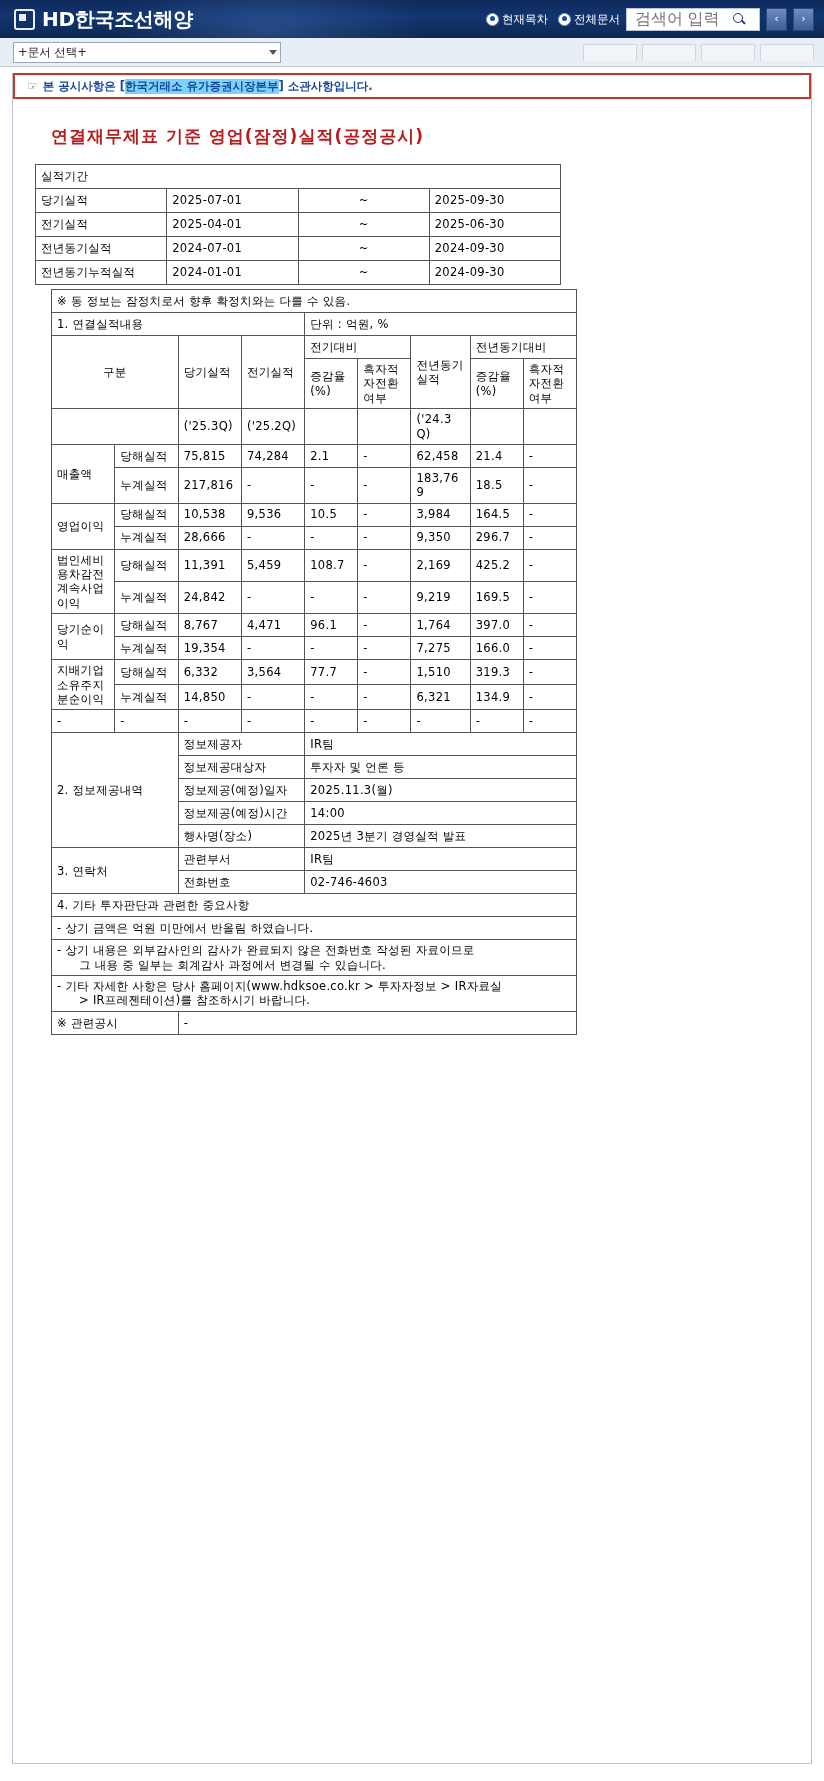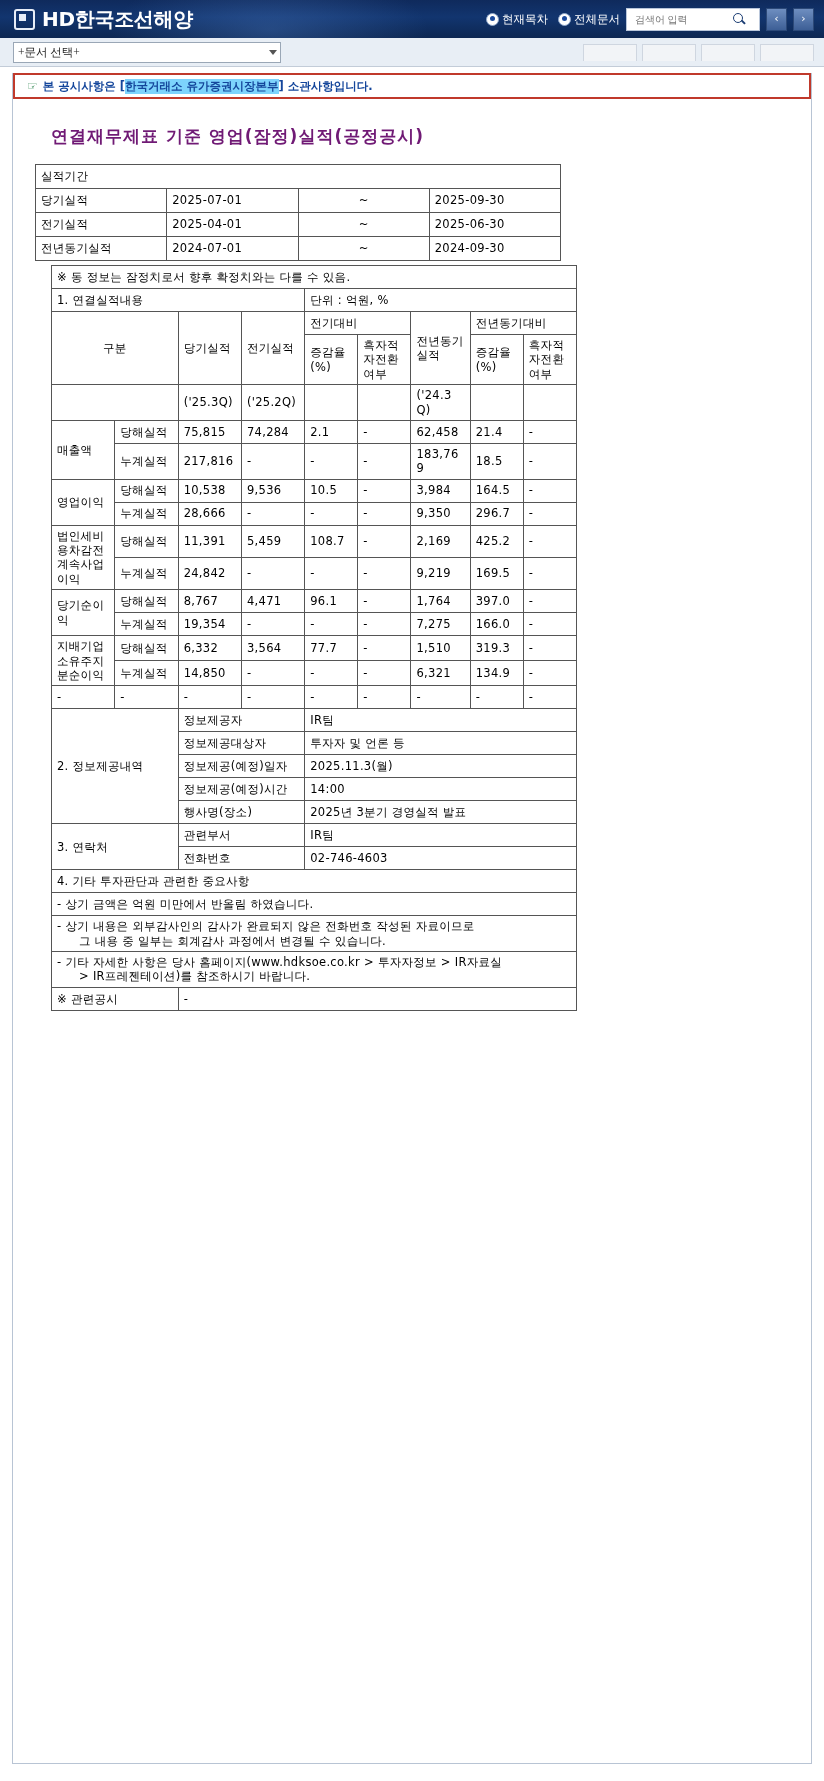--- a/index.html
+++ b/index.html
@@ -95,24 +95,24 @@
     align-items: center;
     background: #ffffff;
     border: 1px solid #b9c6da;
     height: 21px;
     width: 122px;
     padding: 0 4px 0 6px;
   }
   .searchbox input {
     border: 0;
     outline: none;
-    font-size: 10px;
+    font-size: 16px;
     width: 96px;
     color: #555;
-    font-family: Liberation Serif, serif;
+    font-family: Liberation Sans, sans-serif;
     background: transparent;
   }
   .mag {
     width: 12px; height: 12px;
     position: relative;
     flex: none;
   }
   .mag:before {
     content: "";
     position: absolute;
@@ -141,21 +141,20 @@
   }
   
   .selectbar {
     height: 28px;
     background: #e8eef5;
     border-bottom: 1px solid #c3ccd8;
     display: flex;
     align-items: center;
     padding-left: 13px;
     position: relative;
-    font-family: Liberation Serif, serif;
   }
   .docselect {
     width: 262px;
     height: 19px;
     background: #ffffff;
     border: 1px solid #9aa7b6;
     font-size: 11.5px;
     color: #222;
     display: flex;
     align-items: center;
@@ -216,21 +215,21 @@
   .notice .pointer { color: #1b7a3f; margin-right: 5px; font-size: 12px; }
   .notice .mark { background: #7dd3fc; }
   .doc-body {
     padding: 16px 22px 0 22px;
   }
   h1.doc-title {
     font-size: 17px;
     font-weight: bold;
     letter-spacing: 1px;
     margin: 10px 0 16px 16px;
-    color: #701a75;
+    color: #b91c1c;
     font-family: "DejaVu Sans", "Liberation Sans", sans-serif;
   }
   table.t {
     border-collapse: collapse;
     font-size: 11.5px;
     color: #000;
     table-layout: fixed;
   }
   table.t td, table.t th {
     border: 1px solid #555;
@@ -327,20 +326,26 @@
             <td class="dt">2025-04-01</td>
             <td class="tilde">~</td>
             <td class="dt">2025-06-30</td>
           </tr>
           <tr>
             <td class="label">전년동기실적</td>
             <td class="dt">2024-07-01</td>
             <td class="tilde">~</td>
             <td class="dt">2024-09-30</td>
           </tr>
+          <tr>
+            <td class="label">전년동기누적실적</td>
+            <td class="dt">2024-01-01</td>
+            <td class="tilde">~</td>
+            <td class="dt">2024-09-30</td>
+          </tr>
         </tbody>
       </table>
 
       <table class="t main-table">
         <colgroup>
           <col style="width:62px">
           <col style="width:62px">
           <col style="width:62px">
           <col style="width:62px">
           <col style="width:52px">

